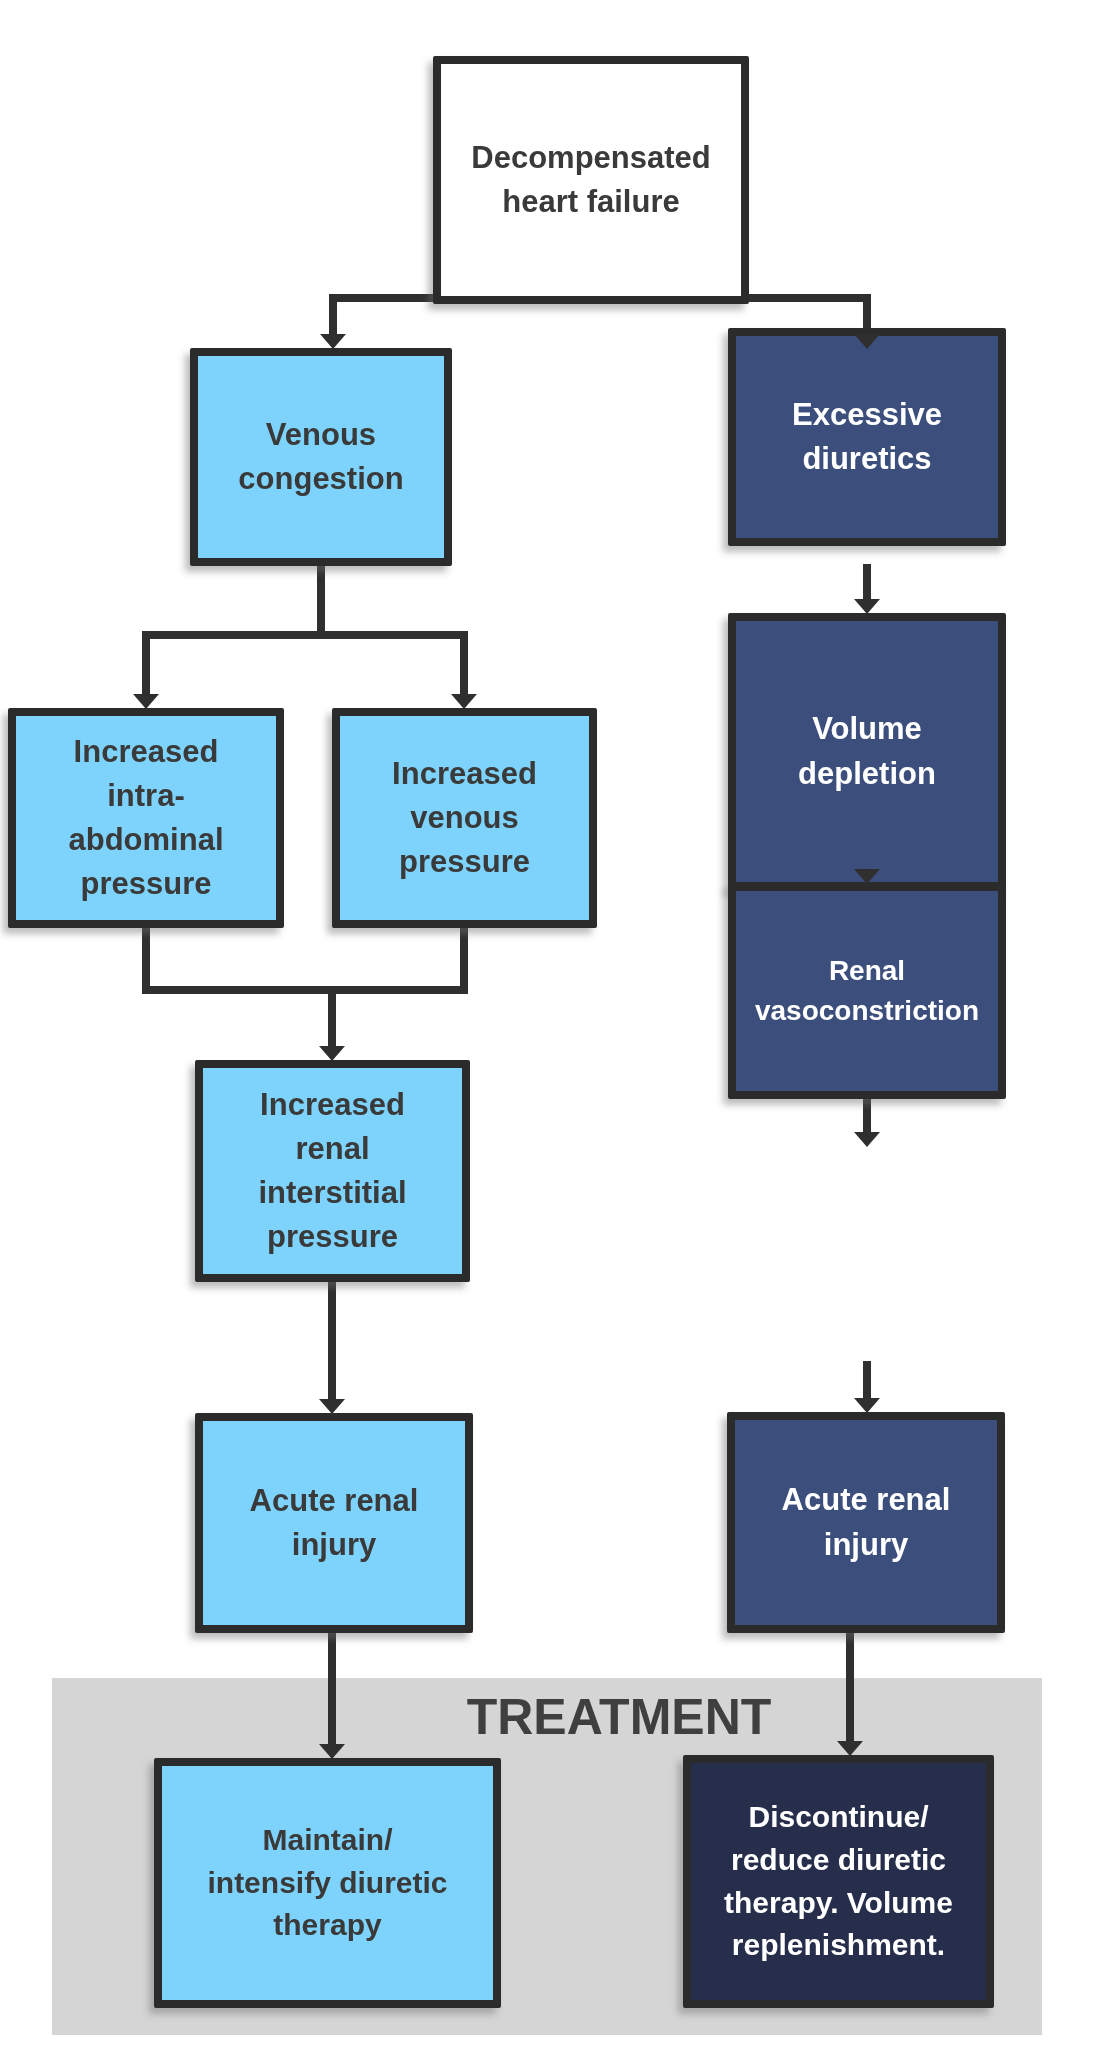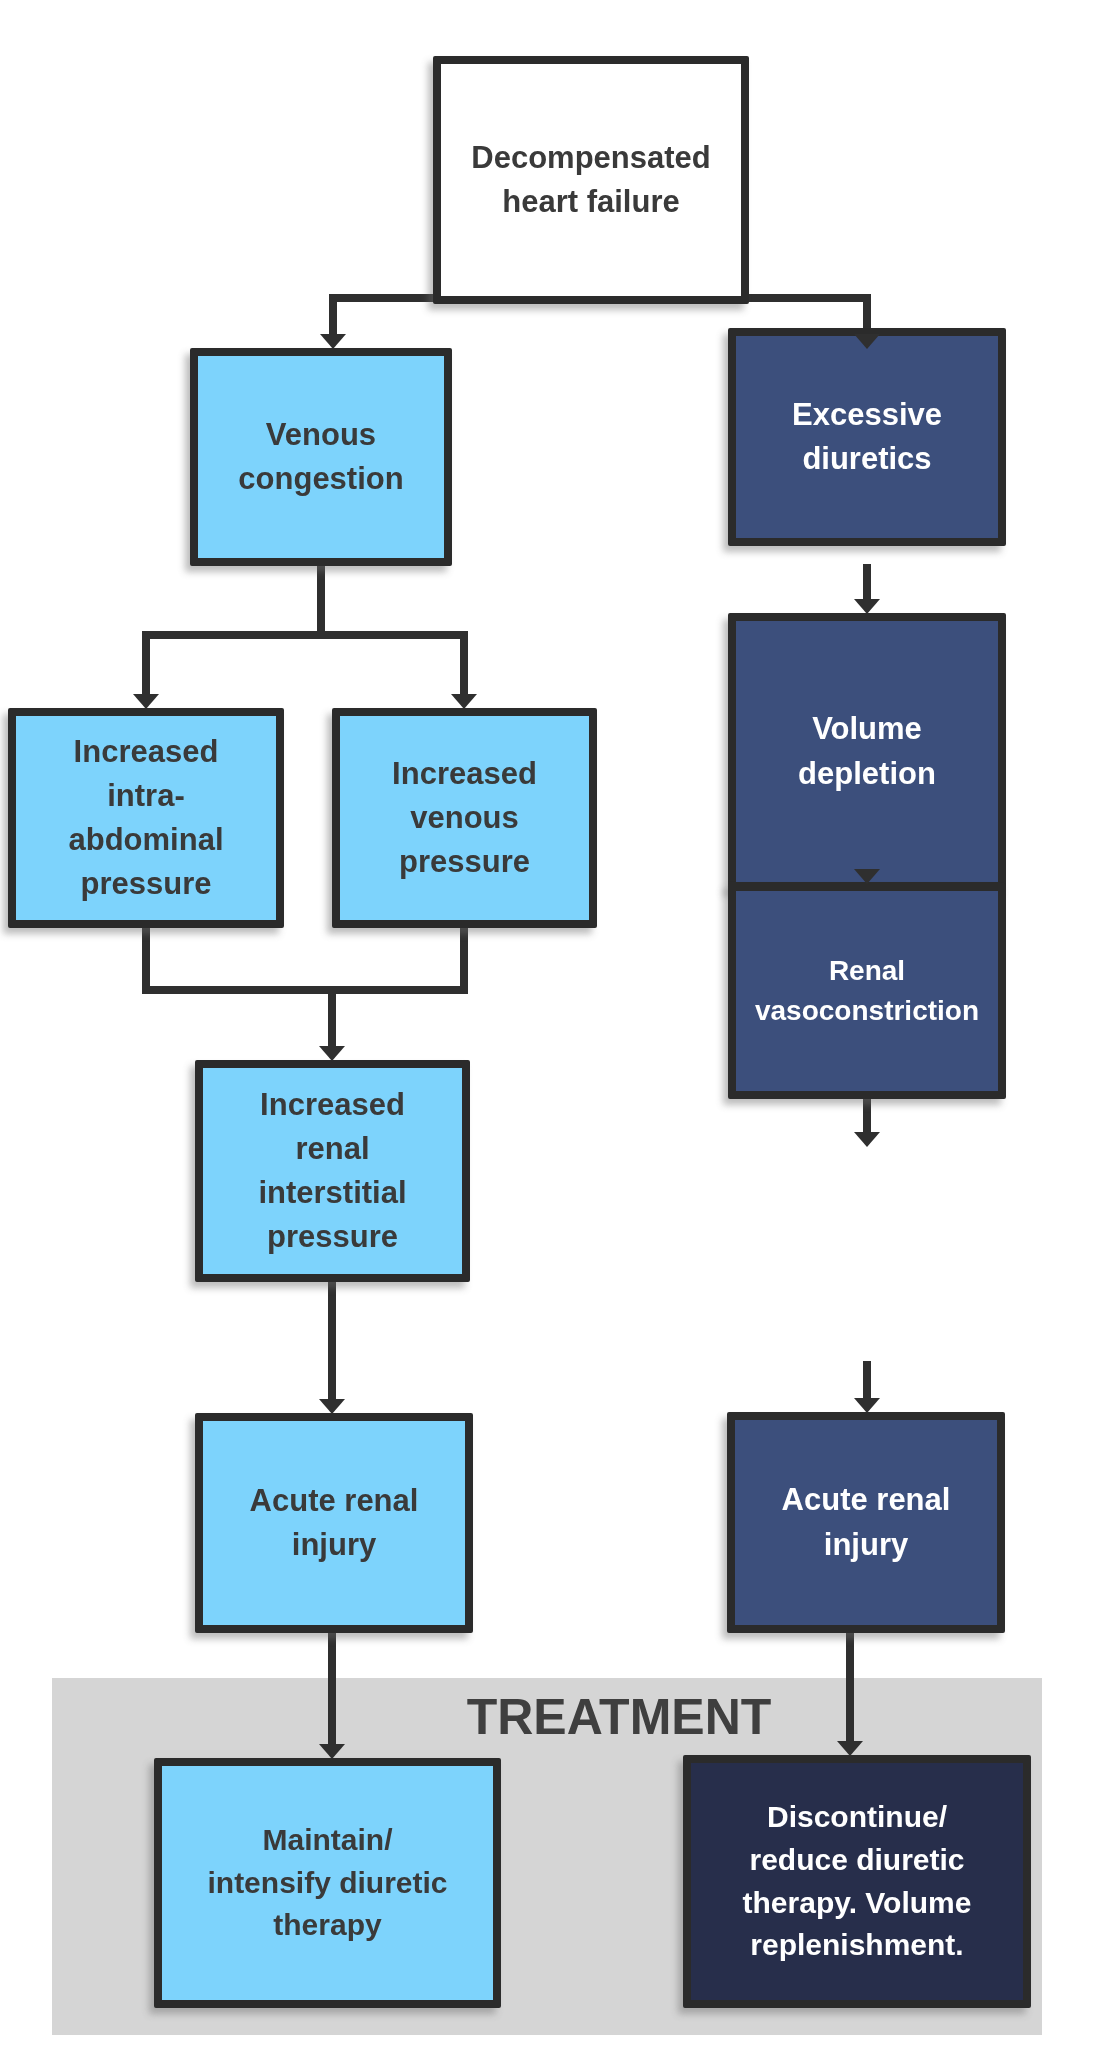--- a/index.html
+++ b/index.html
@@ -120,18 +120,18 @@
   <div class="node yellow" style="left:195px;top:1413px;width:278px;height:220px;">Acute renal
 injury</div>
 
   <div class="node navy" style="left:727px;top:1412px;width:278px;height:221px;">Acute renal
 injury</div>
 
   <div class="node yellow fs30" style="left:154px;top:1758px;width:347px;height:250px;">Maintain/
 intensify diuretic
 therapy</div>
 
-  <div class="node darknavy fs30" style="left:683px;top:1755px;width:348px;height:253px;">Discontinue/
+  <div class="node darknavy fs30" style="left:683px;top:1755px;width:311px;height:253px;">Discontinue/
 reduce diuretic
 therapy. Volume
 replenishment.</div>
 
 </div>
 
 </body></html>

